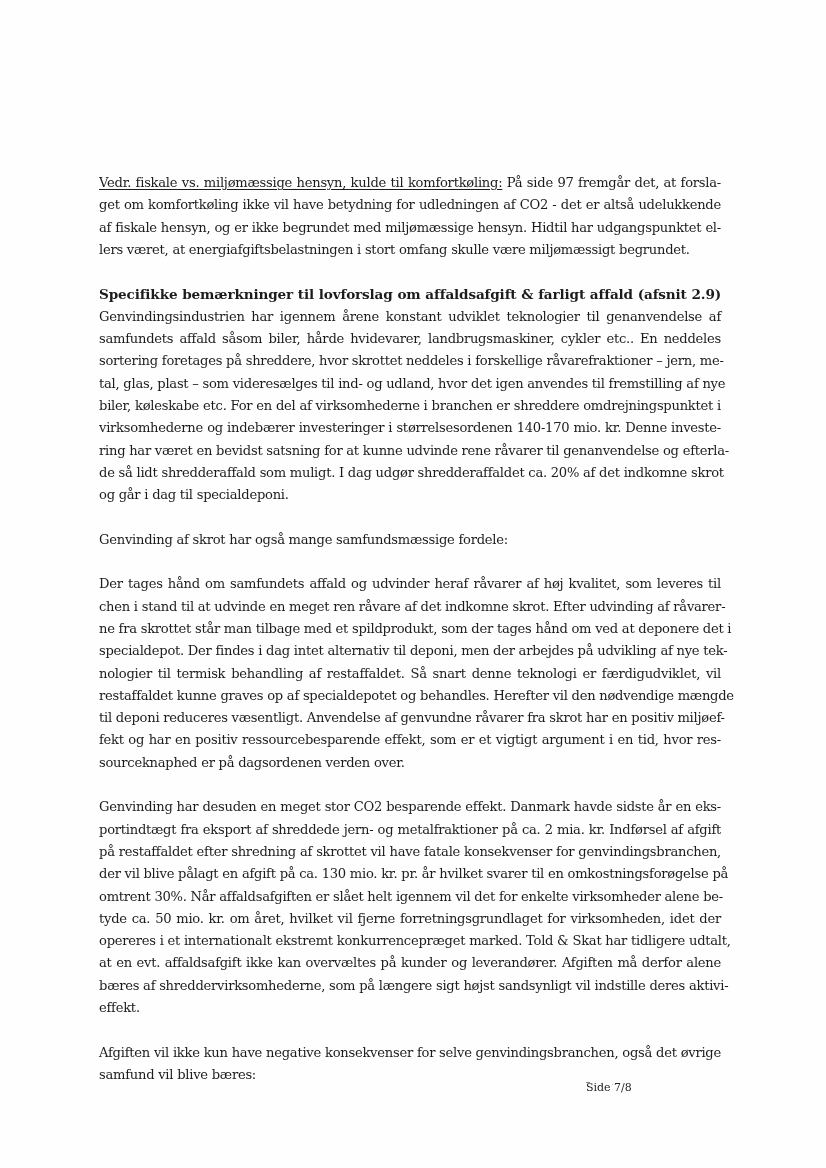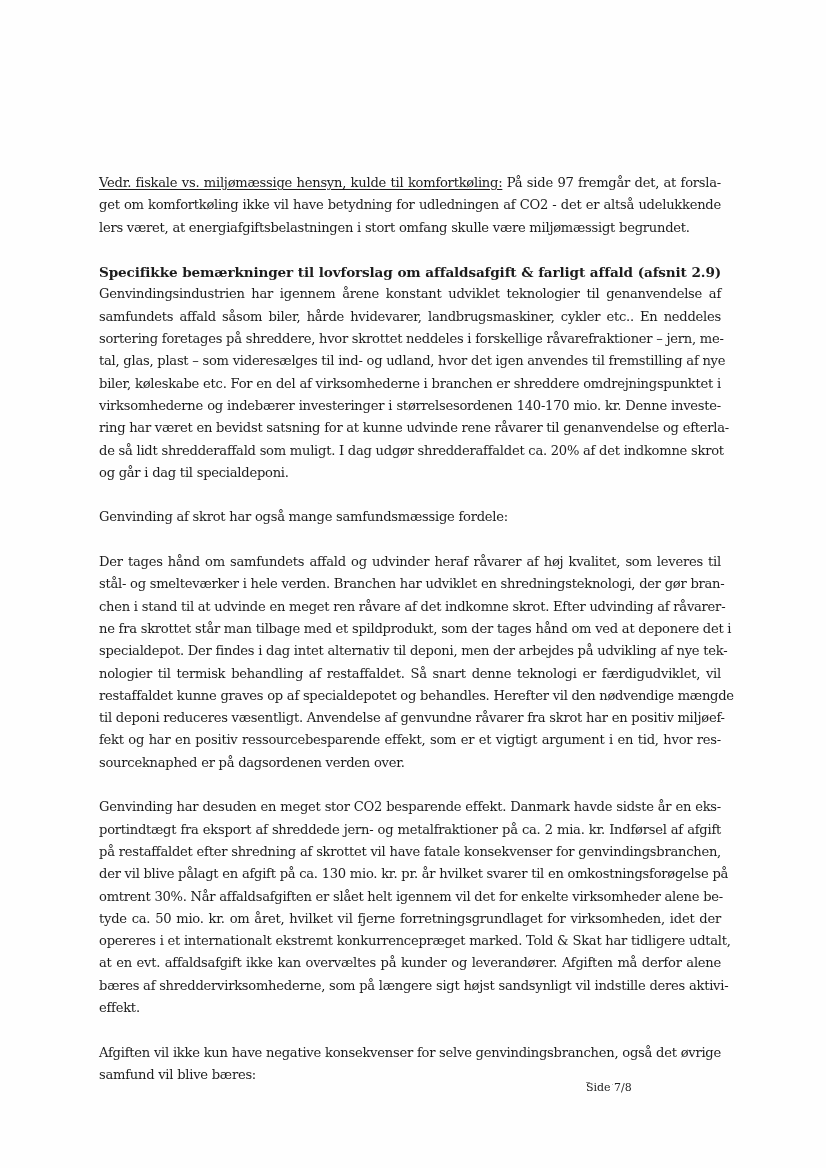--- a/index.html
+++ b/index.html
@@ -61,20 +61,21 @@
   </style>
 </head>
 <body>
 
 <div class="page">
   <div class="content">
 
     <div class="para">
       <span class="line"><span class="u">Vedr. fiskale vs. miljømæssige hensyn, kulde til komfortkøling:</span><span> På side 97 fremgår det, at forsla-</span></span>
       <span class="line">get om komfortkøling ikke vil have betydning for udledningen af CO2 - det er altså udelukkende</span>
+      <span class="line">af fiskale hensyn, og er ikke begrundet med miljømæssige hensyn. Hidtil har udgangspunktet el-</span>
       <span class="line last">lers været, at energiafgiftsbelastningen i stort omfang skulle være miljømæssigt begrundet.</span>
     </div>
 
     <div class="gap"></div>
 
     <span class="line heading-line">Specifikke bemærkninger til lovforslag om affaldsafgift &amp; farligt affald (afsnit 2.9)</span>
 
     <div class="para">
       <span class="line">Genvindingsindustrien har igennem årene konstant udviklet teknologier til genanvendelse af</span>
       <span class="line">samfundets affald såsom biler, hårde hvidevarer, landbrugsmaskiner, cykler etc.. En neddeles</span>
@@ -90,21 +91,20 @@
     <div class="gap"></div>
 
     <div class="para">
       <span class="line last">Genvinding af skrot har også mange samfundsmæssige fordele:</span>
     </div>
 
     <div class="gap"></div>
 
     <div class="para">
       <span class="line">Der tages hånd om samfundets affald og udvinder heraf råvarer af høj kvalitet, som leveres til</span>
-      <span class="line">stål- og smelteværker i hele verden. Branchen har udviklet en shredningsteknologi, der gør bran-</span>
       <span class="line">chen i stand til at udvinde en meget ren råvare af det indkomne skrot. Efter udvinding af råvarer-</span>
       <span class="line">ne fra skrottet står man tilbage med et spildprodukt, som der tages hånd om ved at deponere det i</span>
       <span class="line">specialdepot. Der findes i dag intet alternativ til deponi, men der arbejdes på udvikling af nye tek-</span>
       <span class="line">nologier til termisk behandling af restaffaldet. Så snart denne teknologi er færdigudviklet, vil</span>
       <span class="line">restaffaldet kunne graves op af specialdepotet og behandles. Herefter vil den nødvendige mængde</span>
       <span class="line">til deponi reduceres væsentligt. Anvendelse af genvundne råvarer fra skrot har en positiv miljøef-</span>
       <span class="line">fekt og har en positiv ressourcebesparende effekt, som er et vigtigt argument i en tid, hvor res-</span>
       <span class="line last">sourceknaphed er på dagsordenen verden over.</span>
     </div>
 

